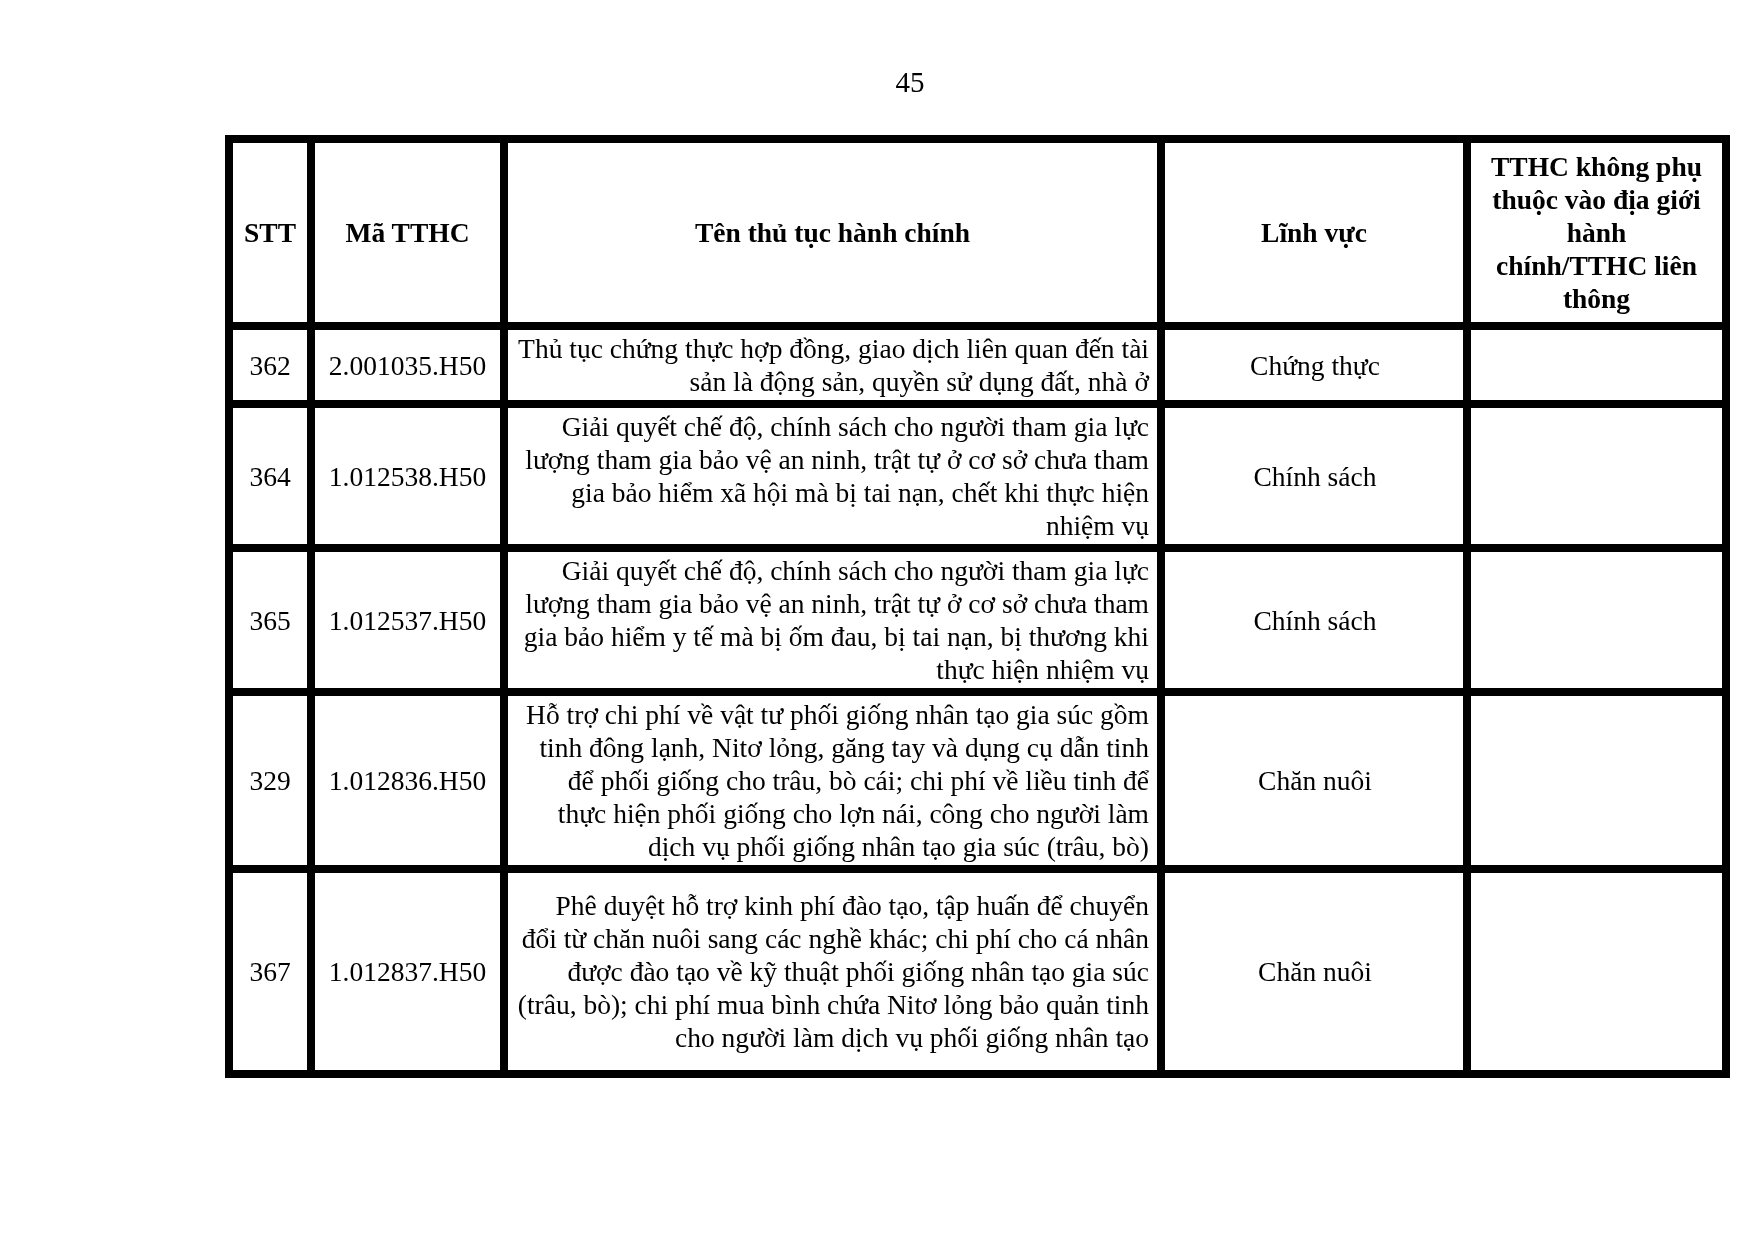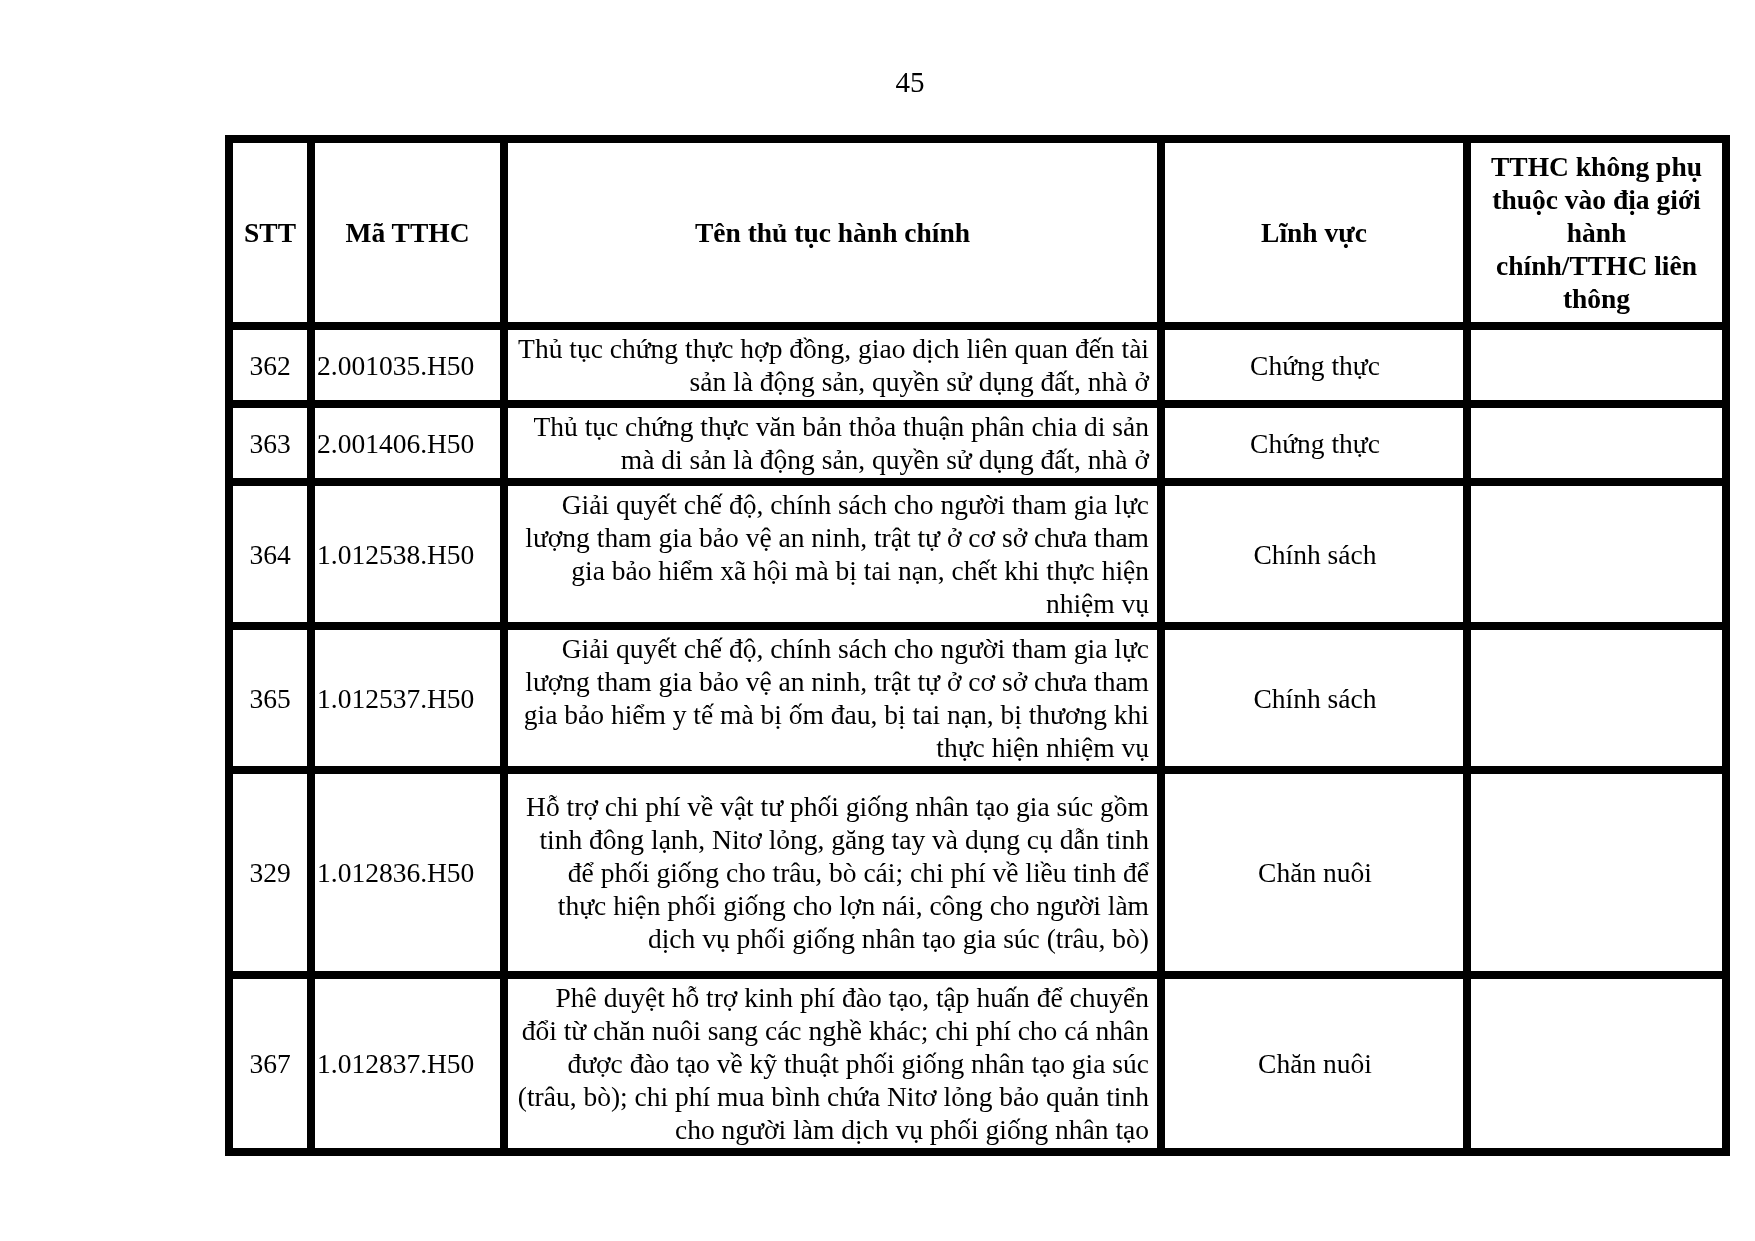--- a/index.html
+++ b/index.html
@@ -51,21 +51,21 @@
     font-weight: bold;
     text-align: center;
     white-space: pre-line;
   }
   .col-stt   { width: 82px; }
   .col-ma    { width: 193px; }
   .col-ten   { width: 657px; }
   .col-linh  { width: 306px; }
   .col-lien  { width: 259px; }
   td.cell-stt { text-align: center; }
-  td.cell-ma  { padding: 2px 2px; }
+  td.cell-ma  { text-align: center; padding: 2px 2px; }
   td.cell-ten { text-align: right; }
   td.cell-linh { text-align: center; padding-left: 10px; }
   td.cell-lien { text-align: left; }
 </style>
 </head>
 <body>
 
 <div class="page-number">45</div>
 
 <table class="proc-table">
@@ -91,27 +91,20 @@
   </thead>
   <tbody id="rows-body">
   <tr>
     <td class="cell-stt">362</td>
     <td class="cell-ma">2.001035.H50</td>
     <td class="cell-ten">Thủ tục chứng thực hợp đồng, giao dịch liên quan đến tài sản là động sản, quyền sử dụng đất, nhà ở</td>
     <td class="cell-linh">Chứng thực</td>
     <td class="cell-lien"></td>
   </tr>
 
-  <tr>
-    <td class="cell-stt">363</td>
-    <td class="cell-ma">2.001406.H50</td>
-    <td class="cell-ten">Thủ tục chứng thực văn bản thỏa thuận phân chia di sản mà di sản là động sản, quyền sử dụng đất, nhà ở</td>
-    <td class="cell-linh">Chứng thực</td>
-    <td class="cell-lien"></td>
-  </tr>
 
   <tr>
     <td class="cell-stt">364</td>
     <td class="cell-ma">1.012538.H50</td>
     <td class="cell-ten">Giải quyết chế độ, chính sách cho người tham gia lực lượng tham gia bảo vệ an ninh, trật tự ở cơ sở chưa tham gia bảo hiểm xã hội mà bị tai nạn, chết khi thực hiện nhiệm vụ</td>
     <td class="cell-linh">Chính sách</td>
     <td class="cell-lien"></td>
   </tr>
 
   <tr>

